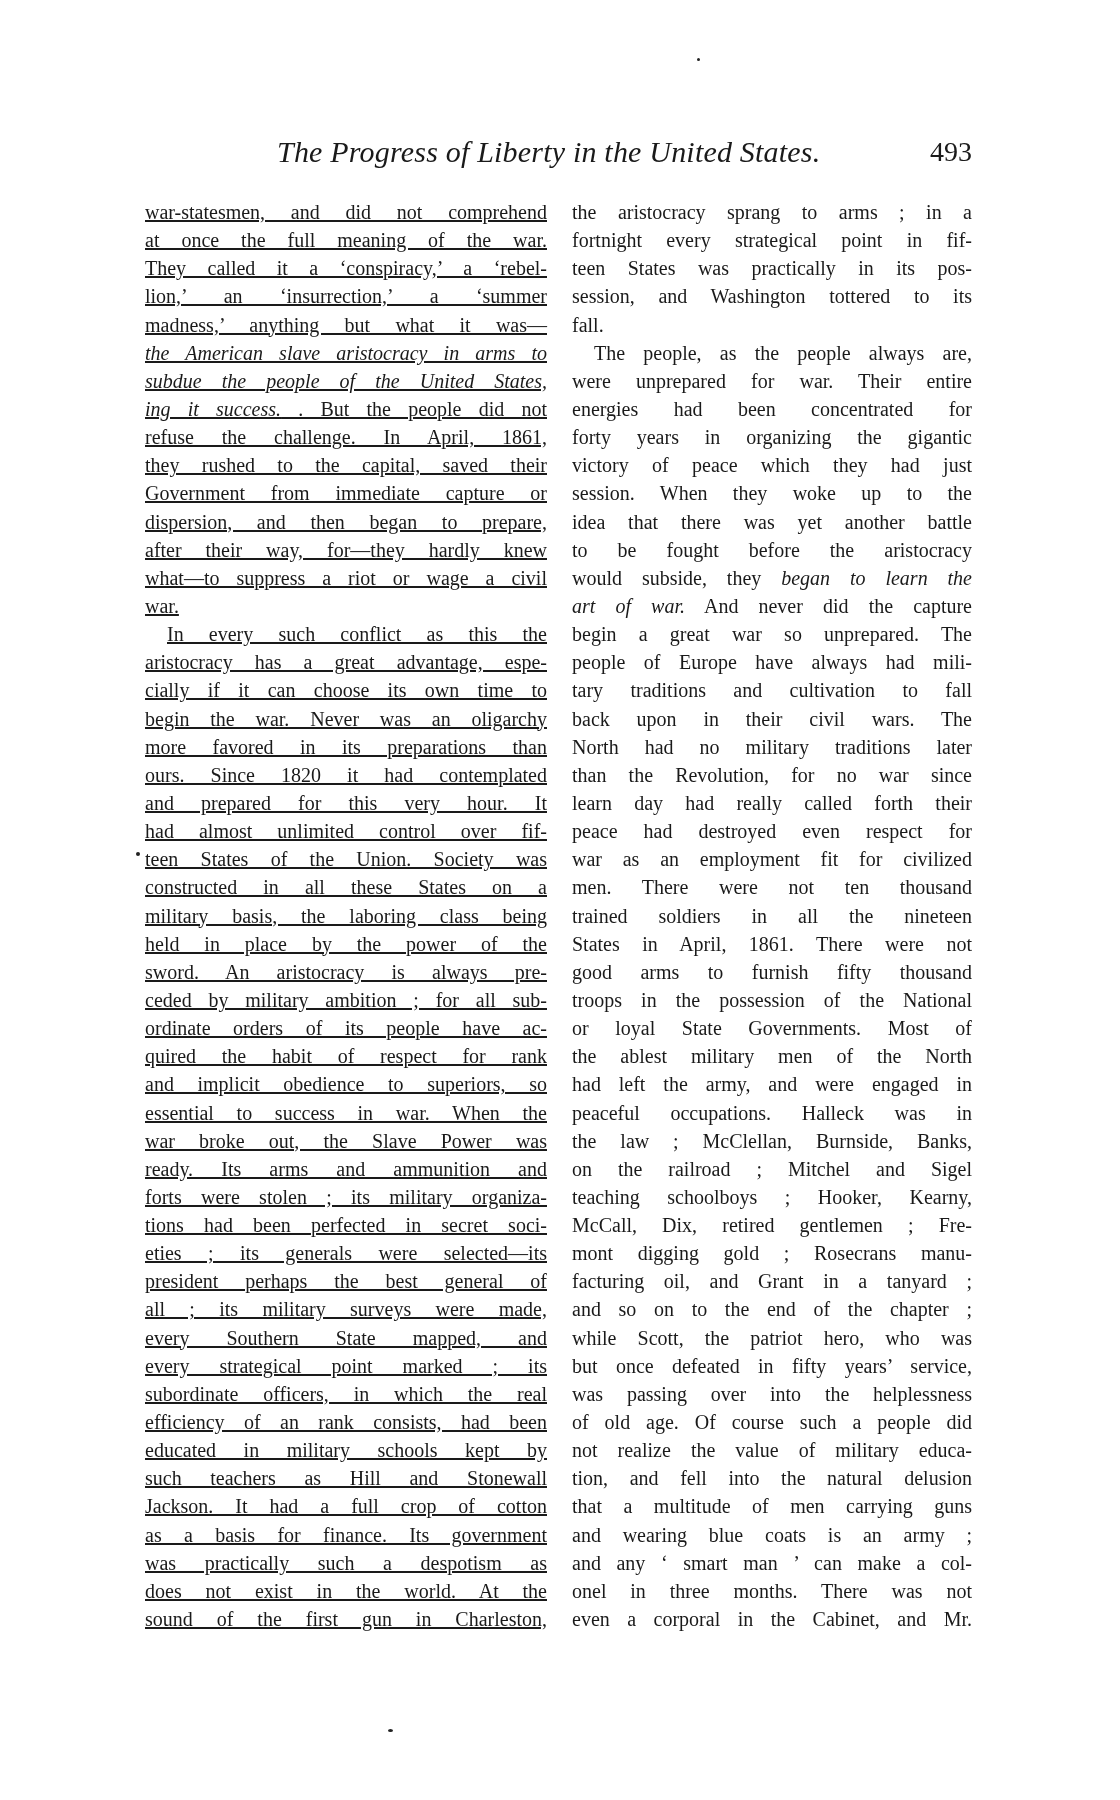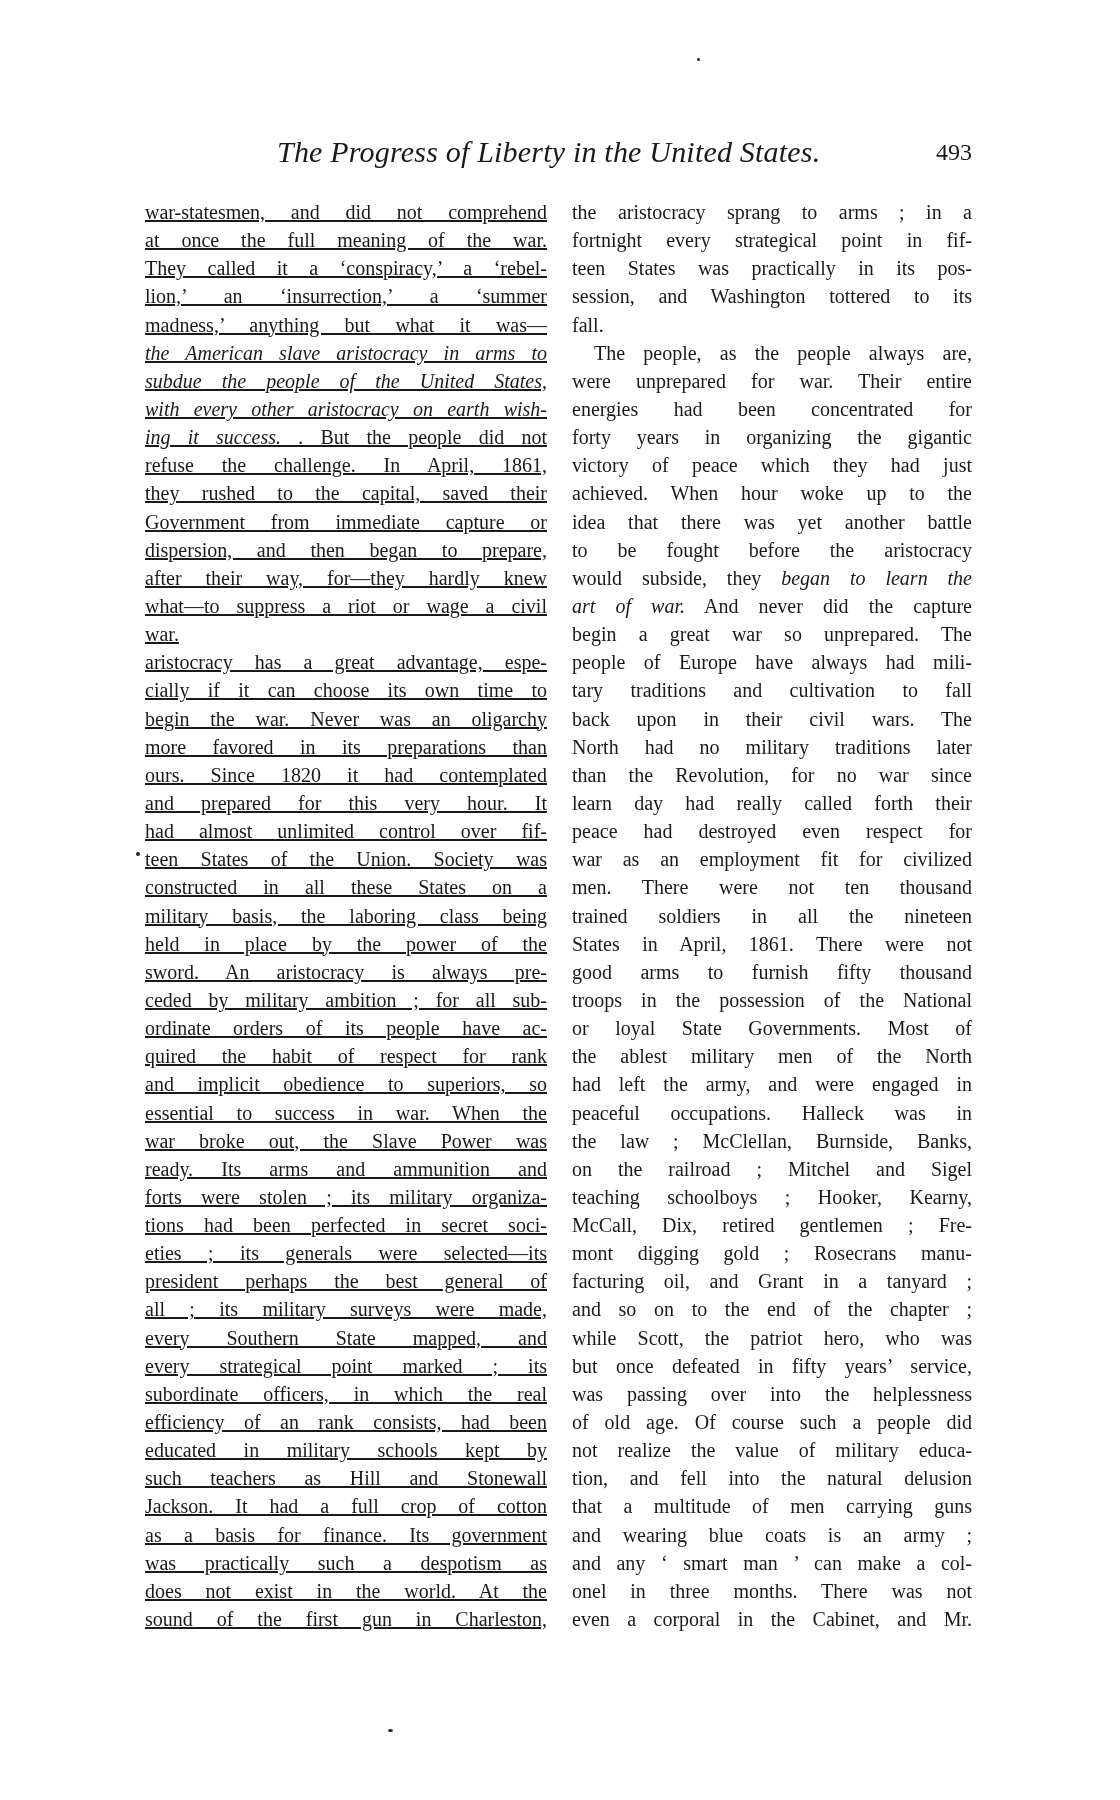--- a/index.html
+++ b/index.html
@@ -2,21 +2,21 @@
 <html><head>
 <meta charset="utf-8">
 <style>
   html, body { margin: 0; padding: 0; background: #ffffff; }
   body { width: 1120px; height: 1800px; position: relative; overflow: hidden;
          font-family: "Liberation Serif", "DejaVu Serif", serif; color: #1a1a1a; }
   .page { position: absolute; left: 12px; top: 0; width: 1120px; height: 1779px; border-radius: 19px; }
   .running-head { position: absolute; left: 133px; width: 827px; top: 132px; height: 40px; }
   .running-title { position: absolute; left: 132px; top: 0; font-style: italic; font-size: 30px;
                    letter-spacing: 0.2px; line-height: 40px; }
-  .page-number { position: absolute; right: 0; top: 0; font-size: 24px; line-height: 40px; }
+  .page-number { position: absolute; right: 0; top: 0; font-size: 28px; line-height: 40px; }
   .column { position: absolute; top: 198px; width: 402px; font-size: 20px; line-height: 28.15px; }
   .col-left { left: 133px; text-decoration: underline; }
   .col-right { left: 560px; width: 400px; }
   .line { display: block; white-space: nowrap; text-align: justify; text-align-last: justify; height: 28.15px; overflow: visible; }
   .line.last { text-align-last: left; }
   .line.indent { padding-left: 22px; }
   .line i { font-style: italic; }
   .speck { position: absolute; background: #222; border-radius: 50%; }
 </style>
 </head>
@@ -29,29 +29,29 @@
   </div>
 
   <div class="column col-left" id="col-left">
       <span class="line"><span>war-statesmen, and did not comprehend</span></span>
       <span class="line"><span>at once the full meaning of the war.</span></span>
       <span class="line"><span>They called it a ‘conspiracy,’ a ‘rebel-</span></span>
       <span class="line"><span>lion,’ an ‘insurrection,’ a ‘summer</span></span>
       <span class="line"><span>madness,’ anything but what it was—</span></span>
       <span class="line"><i>the American slave aristocracy in arms to</i></span>
       <span class="line"><i>subdue the people of the United States,</i></span>
-      <span class="line"><i>with every other aristocracy on earth wish-</i></span>
       <span class="line"><i>ing it success.</i><span> . But the people did not</span></span>
       <span class="line"><span>refuse the challenge. In April, 1861,</span></span>
       <span class="line"><span>they rushed to the capital, saved their</span></span>
       <span class="line"><span>Government from immediate capture or</span></span>
       <span class="line"><span>dispersion, and then began to prepare,</span></span>
       <span class="line"><span>after their way, for—they hardly knew</span></span>
       <span class="line"><span>what—to suppress a riot or wage a civil</span></span>
       <span class="line last"><span>war.</span></span>
+      <span class="line indent"><span>In every such conflict as this the</span></span>
       <span class="line"><span>aristocracy has a great advantage, espe-</span></span>
       <span class="line"><span>cially if it can choose its own time to</span></span>
       <span class="line"><span>begin the war. Never was an oligarchy</span></span>
       <span class="line"><span>more favored in its preparations than</span></span>
       <span class="line"><span>ours. Since 1820 it had contemplated</span></span>
       <span class="line"><span>and prepared for this very hour. It</span></span>
       <span class="line"><span>had almost unlimited control over fif-</span></span>
       <span class="line"><span>teen States of the Union. Society was</span></span>
       <span class="line"><span>constructed in all these States on a</span></span>
       <span class="line"><span>military basis, the laboring class being</span></span>
@@ -85,21 +85,21 @@
       <span class="line"><span>the aristocracy sprang to arms ; in a</span></span>
       <span class="line"><span>fortnight every strategical point in fif-</span></span>
       <span class="line"><span>teen States was practically in its pos-</span></span>
       <span class="line"><span>session, and Washington tottered to its</span></span>
       <span class="line last"><span>fall.</span></span>
       <span class="line indent"><span>The people, as the people always are,</span></span>
       <span class="line"><span>were unprepared for war. Their entire</span></span>
       <span class="line"><span>energies had been concentrated for</span></span>
       <span class="line"><span>forty years in organizing the gigantic</span></span>
       <span class="line"><span>victory of peace which they had just</span></span>
-      <span class="line"><span>achieved. When hour woke up to the</span></span>
+      <span class="line"><span>session. When they woke up to the</span></span>
       <span class="line"><span>idea that there was yet another battle</span></span>
       <span class="line"><span>to be fought before the aristocracy</span></span>
       <span class="line"><span>would subside, they </span><i>began to learn the</i></span>
       <span class="line"><i>art of war.</i><span> And never did the capture</span></span>
       <span class="line"><span>begin a great war so unprepared. The</span></span>
       <span class="line"><span>people of Europe have always had mili-</span></span>
       <span class="line"><span>tary traditions and cultivation to fall</span></span>
       <span class="line"><span>back upon in their civil wars. The</span></span>
       <span class="line"><span>North had no military traditions later</span></span>
       <span class="line"><span>than the Revolution, for no war since</span></span>

